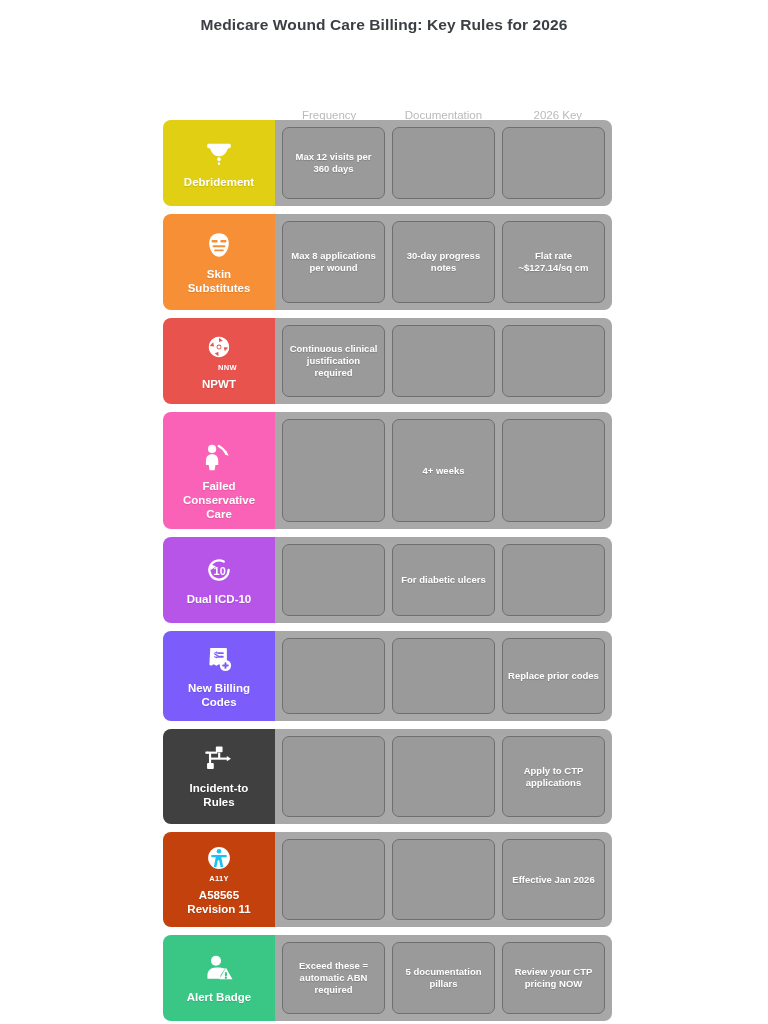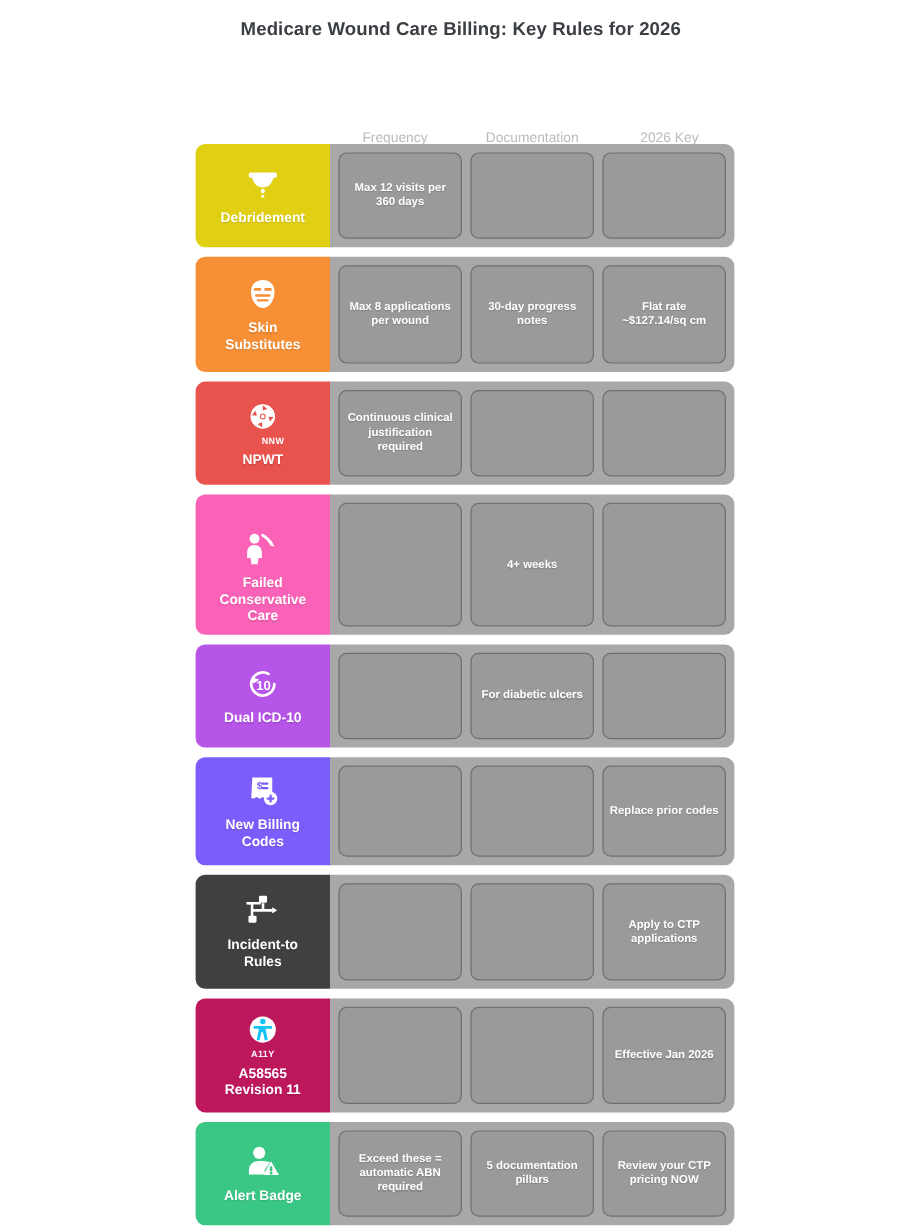--- a/index.html
+++ b/index.html
@@ -318,21 +318,21 @@
         <div class="cells-track">
           <div class="cell empty"></div>
           <div class="cell empty"></div>
           <div class="cell">
             <div class="cell-text">Apply to CTP
 applications</div>
           </div>
         </div>
       </div>
       <div class="row" style="height: 95px;">
-        <div class="label-cell" style="background: #be185d;">
+        <div class="label-cell" style="background: #c2410c;">
           <div class="label-icon">
             <svg viewBox="0 0 32 32" width="26" height="26" fill="#fff">
     <circle cx="16" cy="16" r="13.4"></circle>
     <g fill="#17c3f5">
       <circle cx="16" cy="7.6" r="2.8"></circle>
       <path d="M6.6 12.2 h18.8 v2.8 h-6.6 l2.4 12 h-3.2 l-1.8 -8.2 h-1.6 l-1.8 8.2 h-3.2 l2.4 -12 h-5.4 z"></path>
     </g>
   </svg>
           </div>
           <div class="icon-sub" style="margin-top: -5px; margin-bottom: 5px;">A11Y</div>

